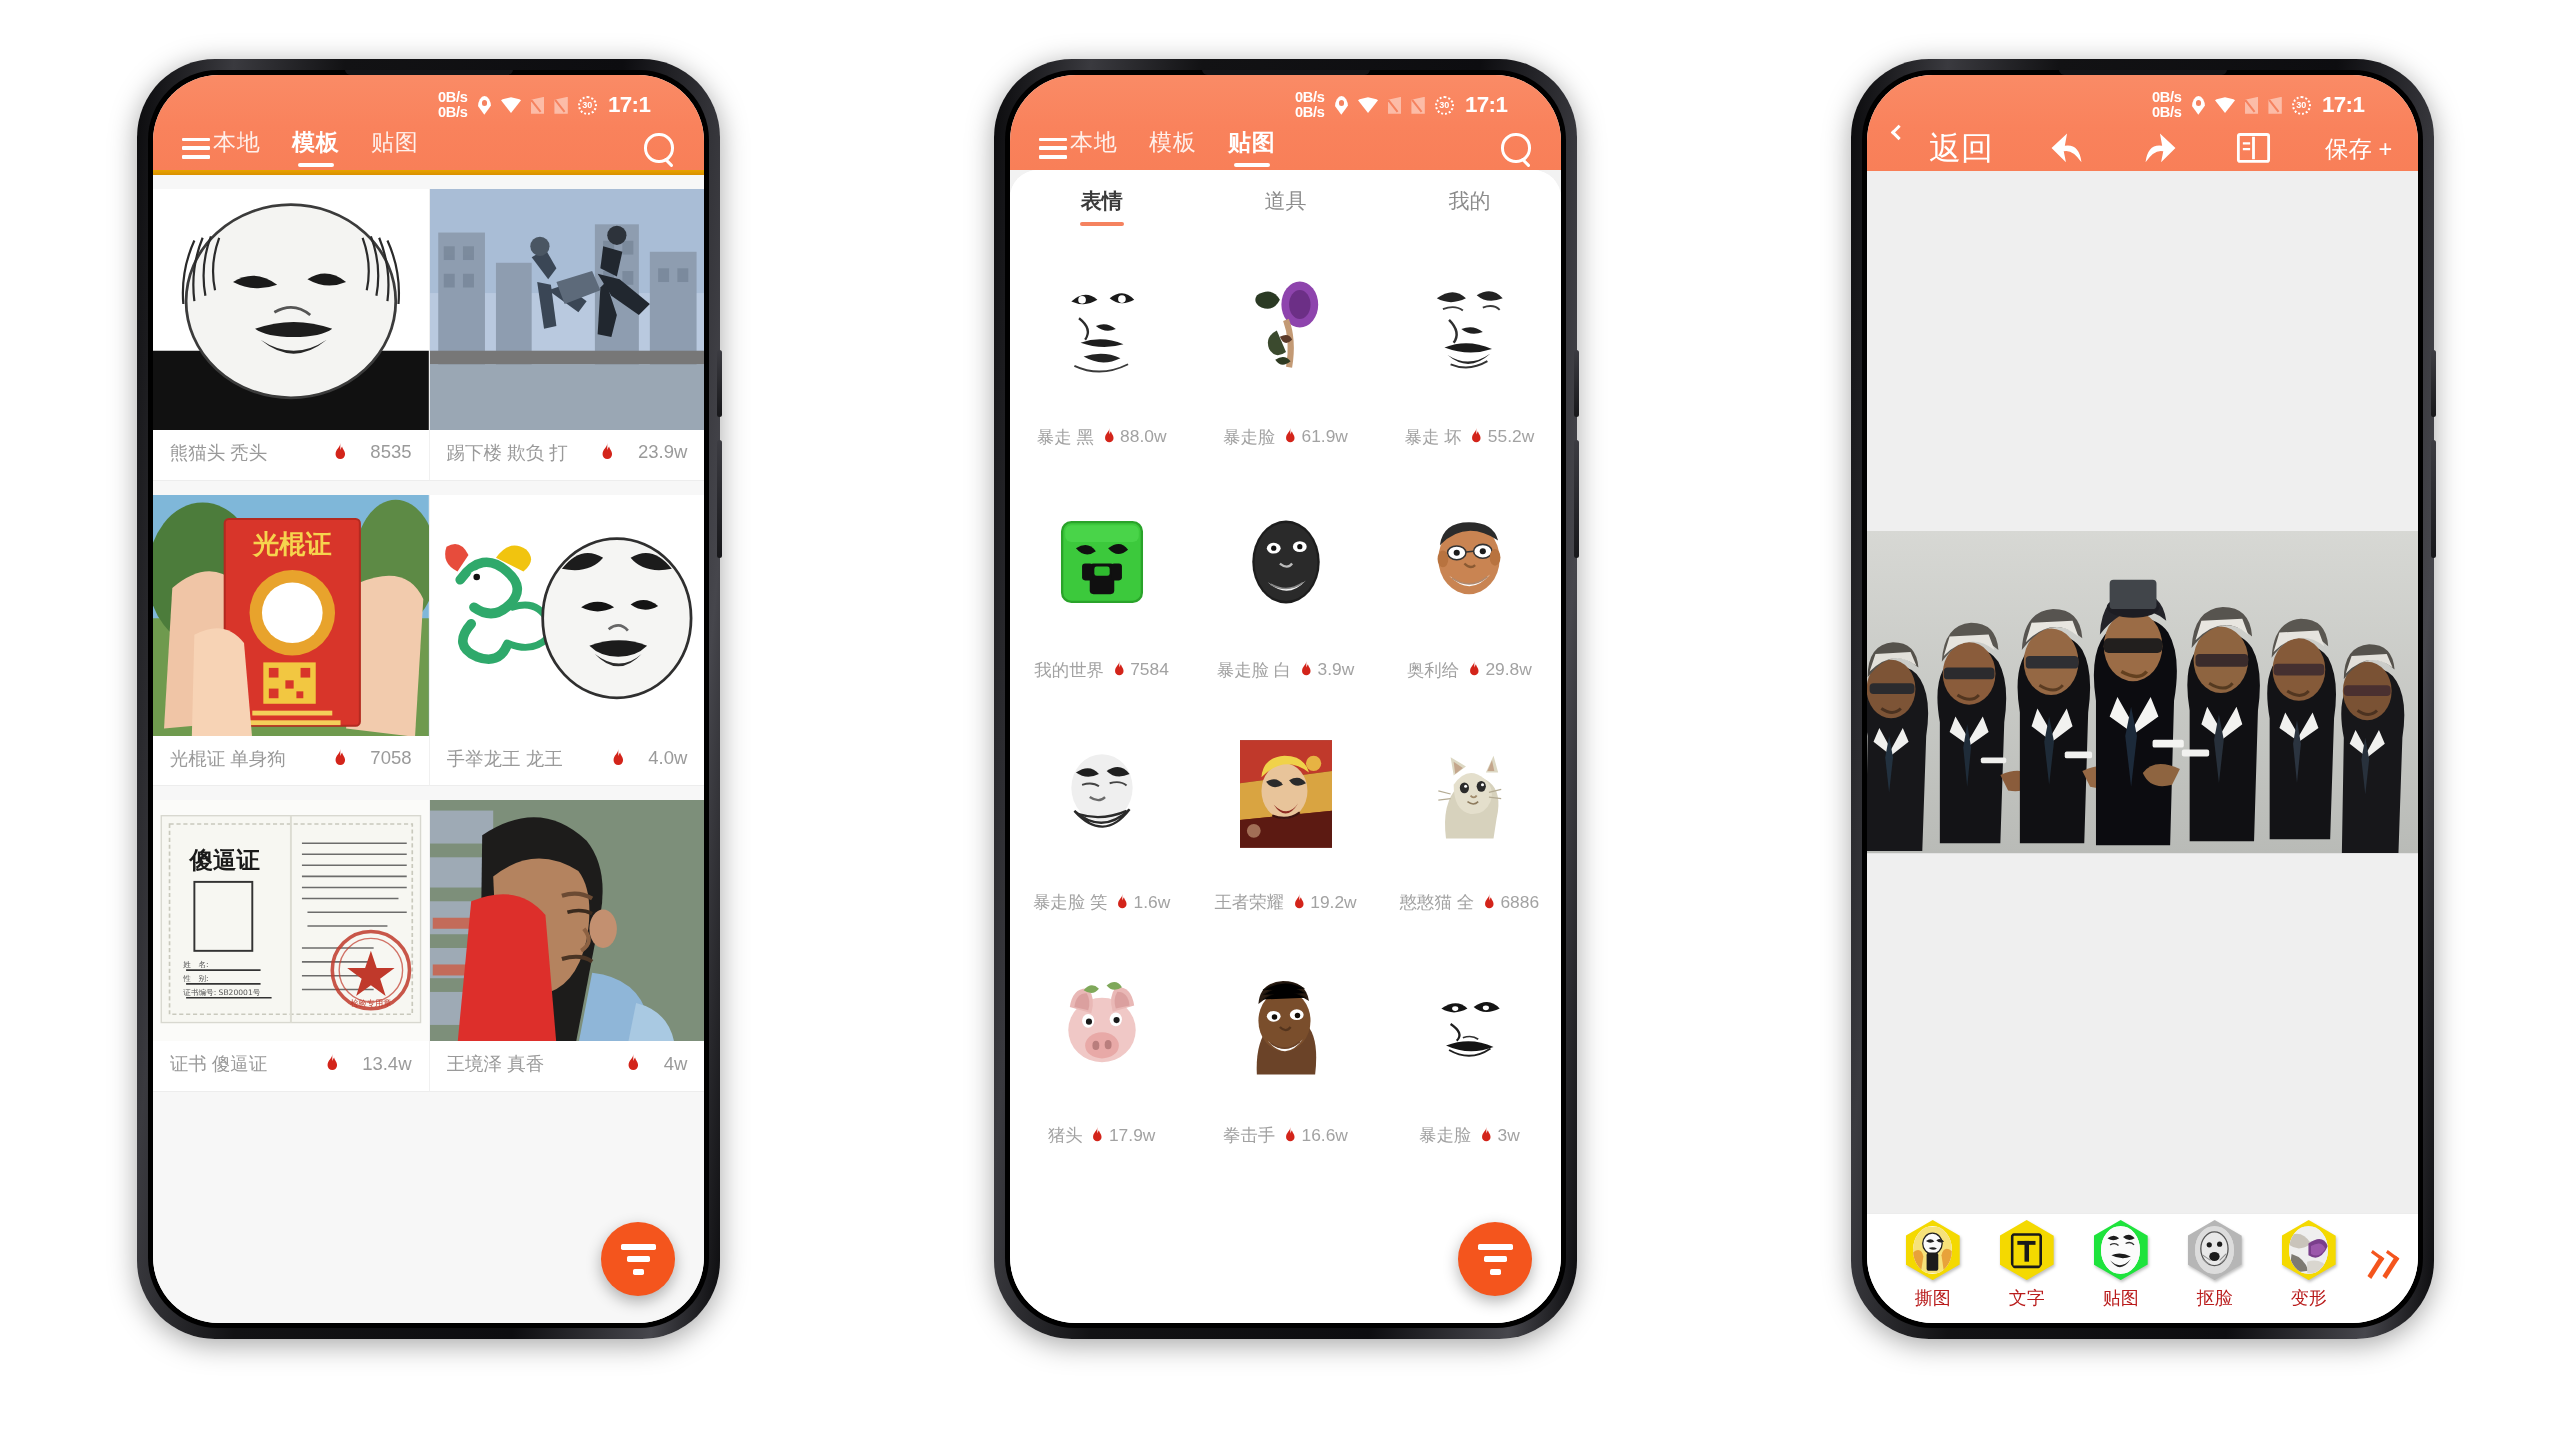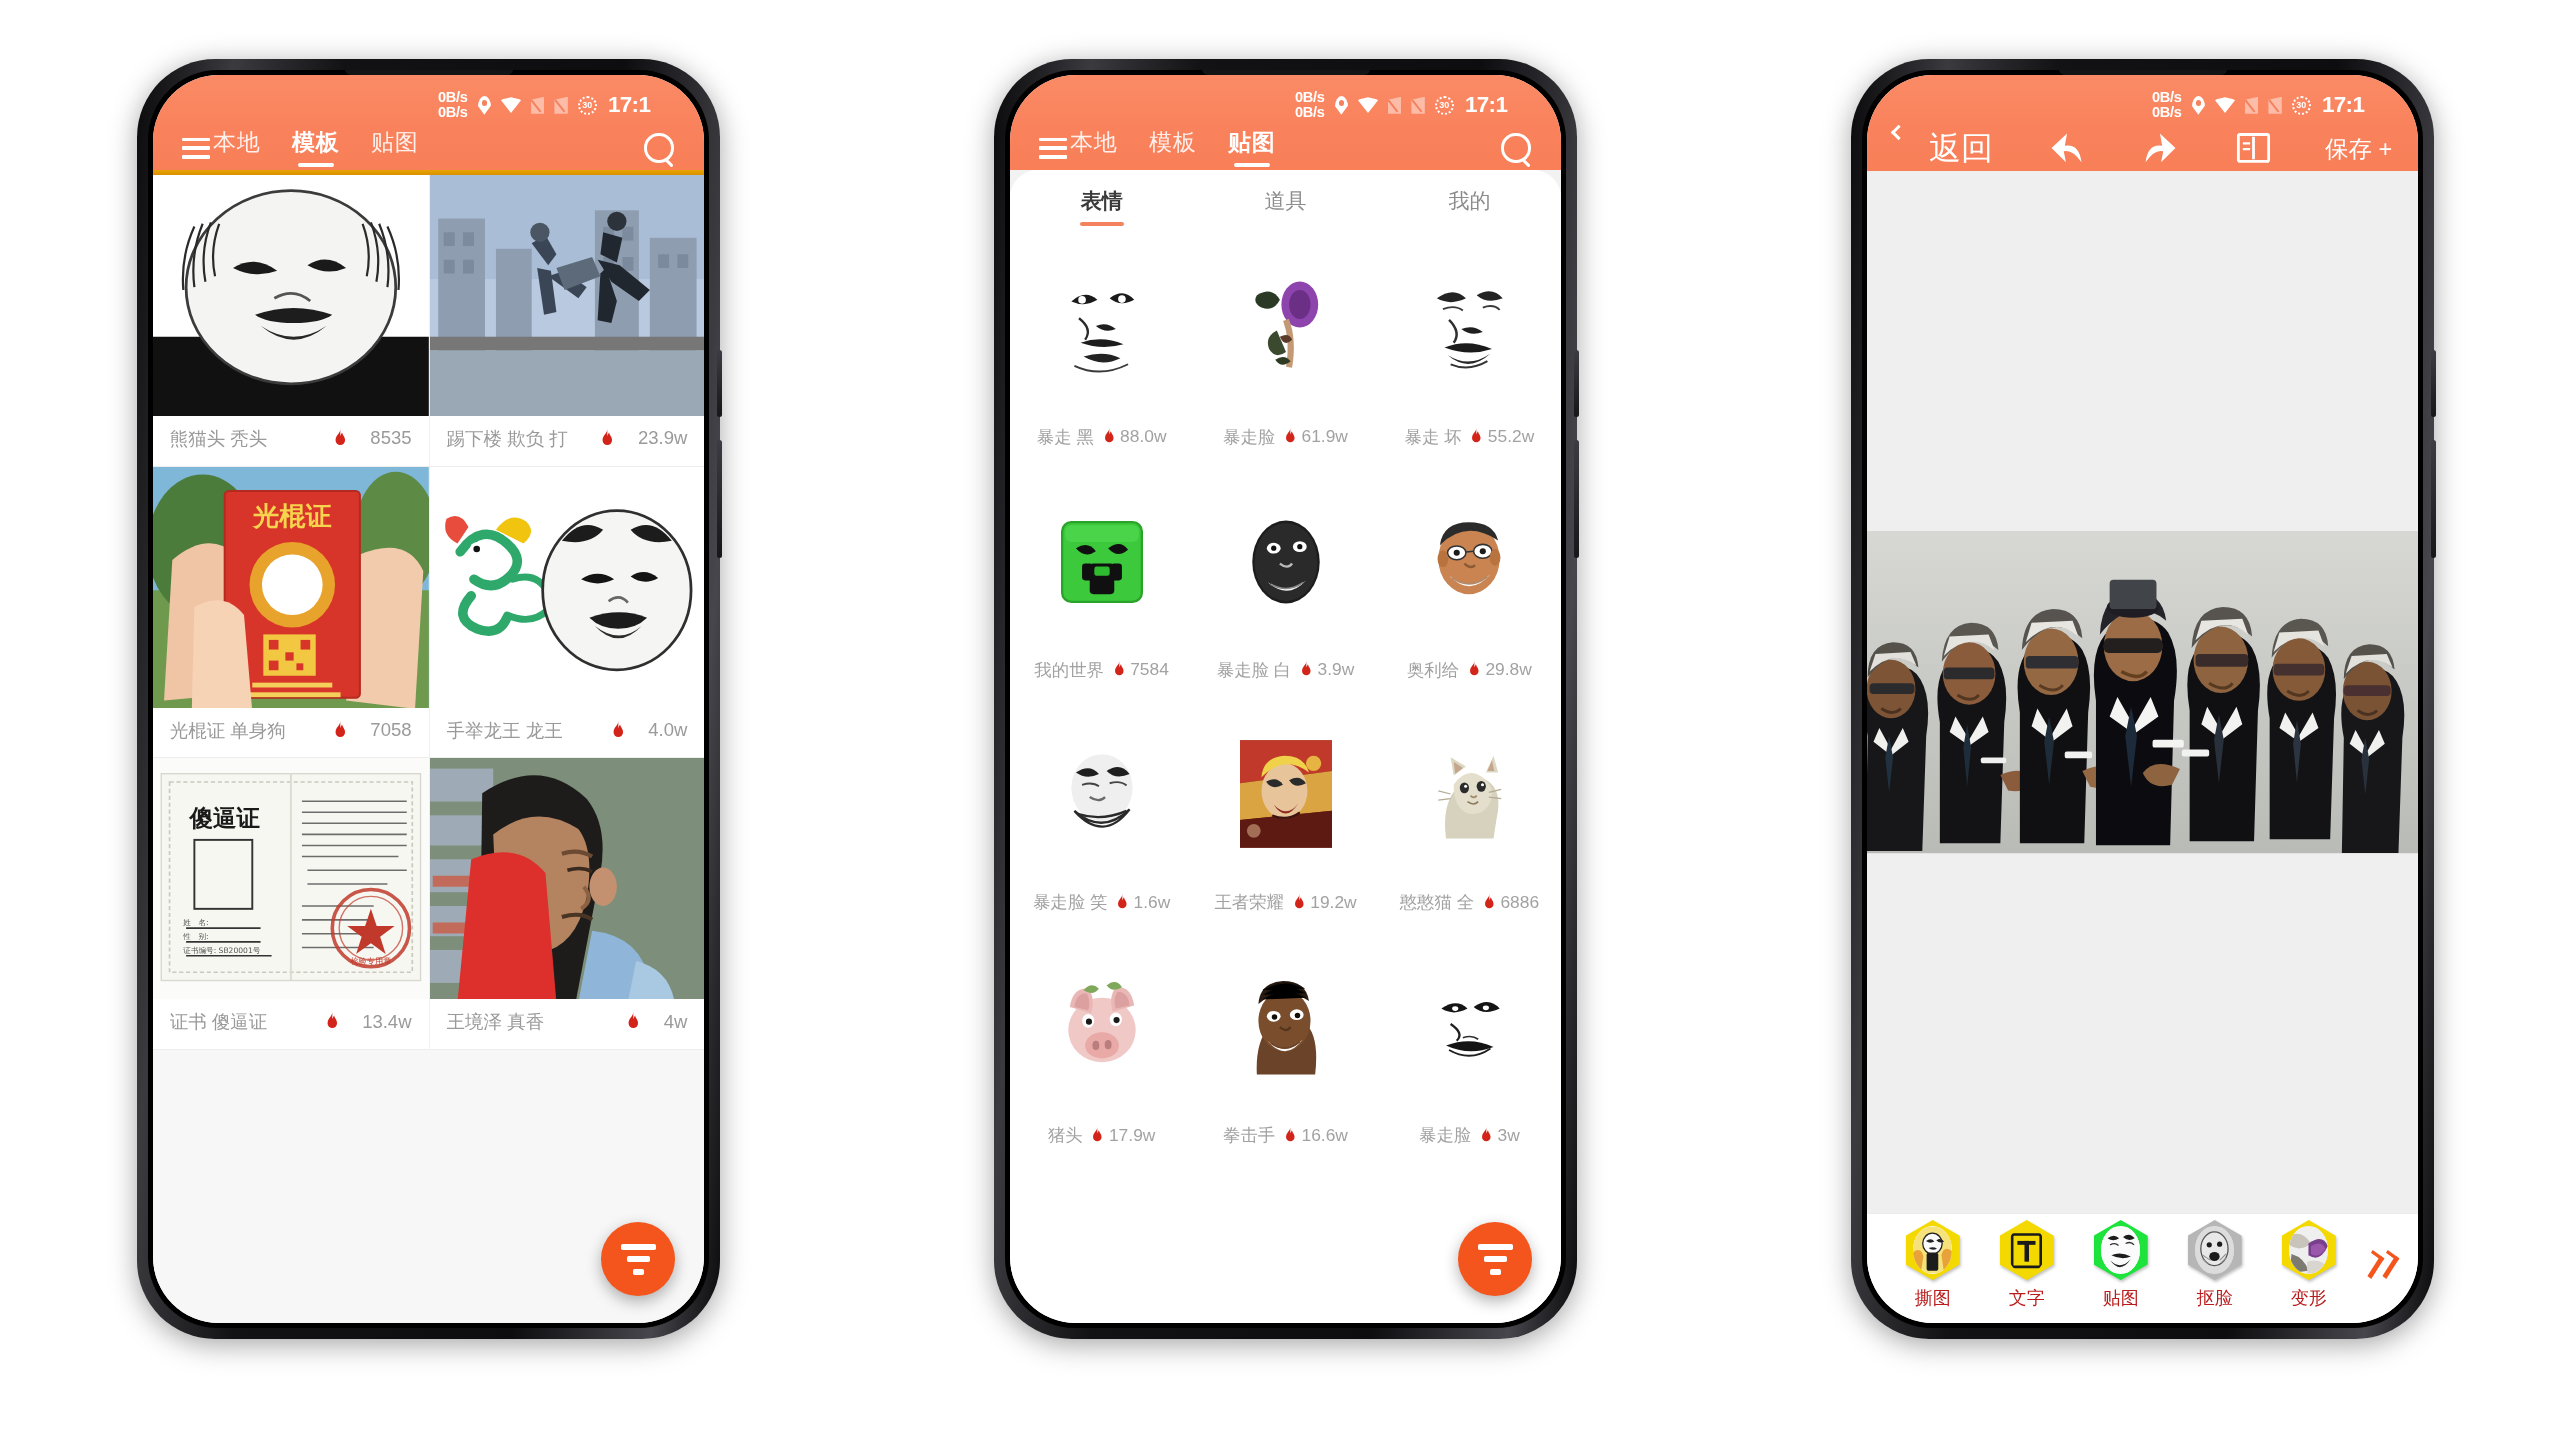--- a/index.html
+++ b/index.html
@@ -59,21 +59,21 @@
                      background:#fff; border-radius:2.2px; transform:rotate(45deg); }
 
   .header-orange { background:linear-gradient(180deg,#fa8b66 0%,#f9825c 55%,#f87f58 100%); position:relative; z-index:5; }
   .gold-strip { height:5px; background:linear-gradient(180deg,#e8a400,#d99000); }
 
   
   .body { flex:1; background:#f7f7f7; overflow:hidden; position:relative; }
 
   
   .tgrid { display:grid; grid-template-columns:1fr 1fr; }
-  .tcell { position:relative; background:#fff; border-bottom:0.6px solid #ededed; }
+  .tcell { position:relative; background:#fff; border-bottom:0.6px solid #ededed;margin-top:14px; }
   .tcell.r { border-left:0.6px solid #f0f0f0; }
   .thumb { width:100%; height:241px; display:flex; align-items:center; justify-content:center;
            overflow:hidden; background:#fff; }
   .thumb svg, .thumb .ph { width:100%; height:100%; display:block; }
   .tmeta { display:flex; align-items:center; justify-content:space-between; padding:10px 17px 14.6px; gap:6.7px; }
   .tname { color:#9a9a9a; font-size:18.5px; white-space:nowrap; overflow:hidden; text-overflow:ellipsis; }
   .thot { display:flex; align-items:center; gap:23px; color:#9a9a9a; font-size:18.5px; white-space:nowrap; }
   .flame { width:14.6px; height:19px; flex:0 0 14.6px; }
 
   

